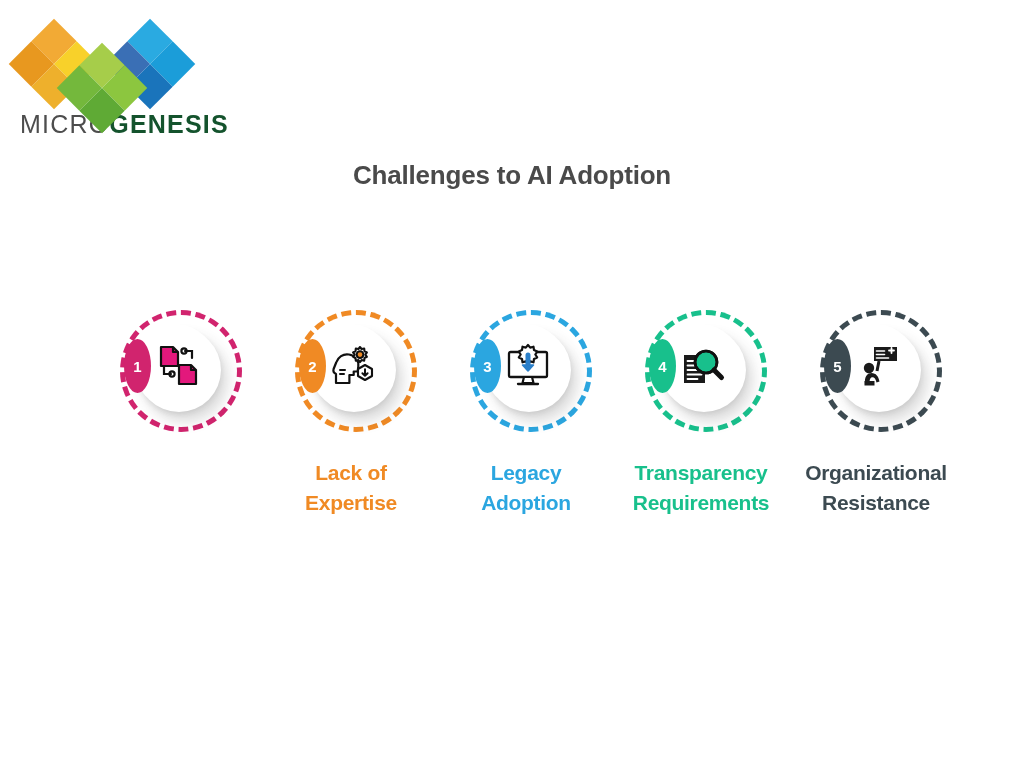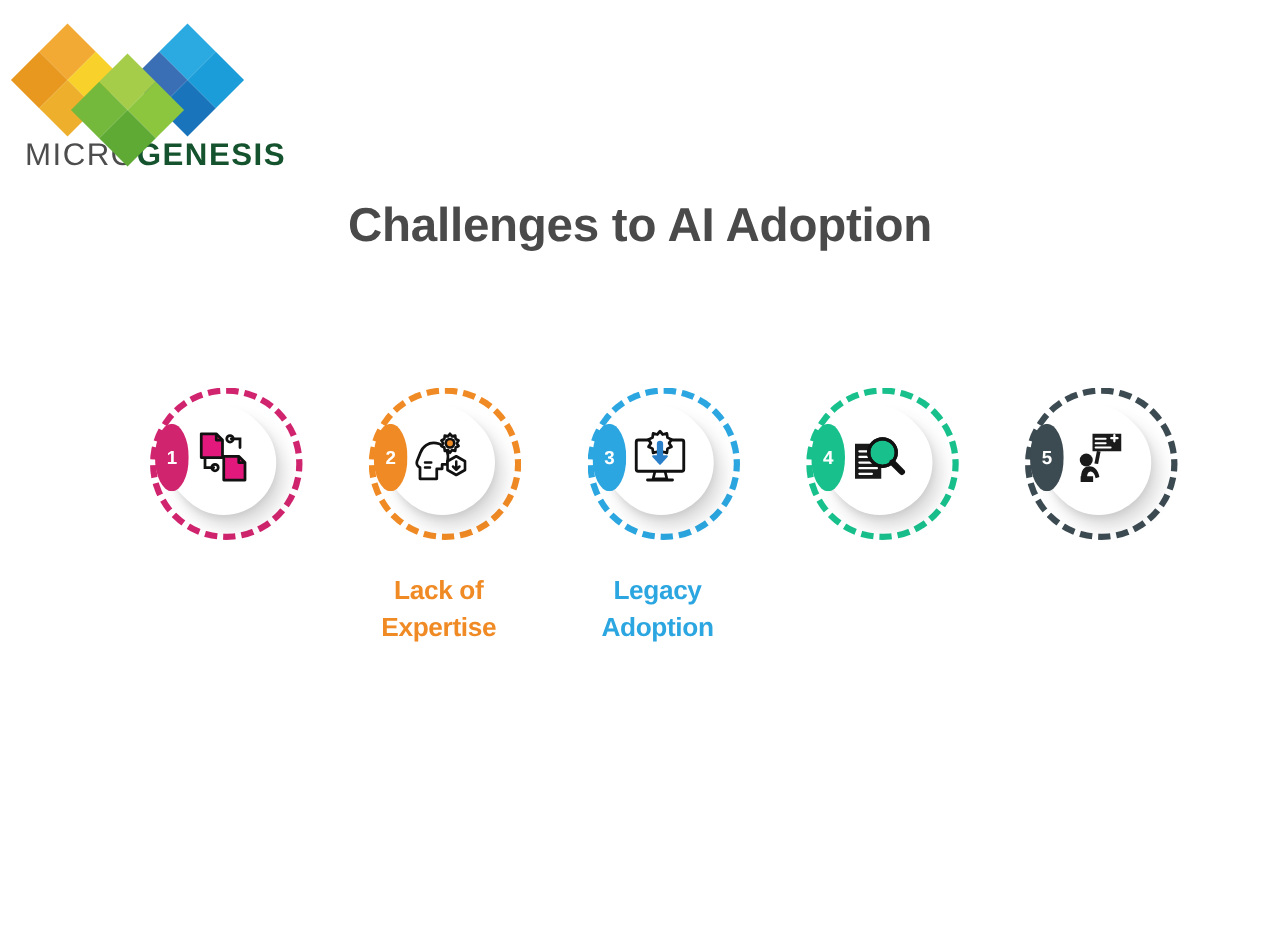--- a/index.html
+++ b/index.html
@@ -75,21 +75,21 @@
   .logo-word .light { color: #4d4d4d; font-weight: 400; }
   .logo-word .bold  { color: #14532d; font-weight: 700; }
 
   
   .page-title {
     position: absolute;
     left: 0;
     top: 160px;
     width: 1024px;
     text-align: center;
-    font-size: 38px;
+    font-size: 26px;
     font-weight: 700;
     color: #4a4a4a;
     letter-spacing: -0.2px;
   }
 
   
   .cards {
     position: absolute;
     left: 96px;
     top: 300px;
@@ -305,20 +305,22 @@
               <path d="M7.5 27 h14"></path>
             <path d="M7.5 31.5 h14"></path>
               <path d="M7.5 36 h10"></path>
           </g>
           <circle cx="26" cy="19" r="11" fill="#18c08c" stroke="#111" stroke-width="2.6"></circle>
           <circle cx="26" cy="19" r="11" fill="none" stroke="#111" stroke-width="2.6"></circle>
           <path d="M34 27 l7.5 7.5" stroke="#111" stroke-width="5" stroke-linecap="round"></path>
         </svg>
       </div>
     </div>
+    <div class="card-label" style="color:#18c08c">Transparency
+Requirements</div>
   </div>
 
   <div class="card">
     <div class="badge-wrap">
       <div class="ring" style="color:#3c4a51"></div>
       <div class="disc-shadow"></div>
       <div class="disc"></div>
       <div class="num-leaf" style="color:#3c4a51">
         <span>5</span>
       </div>
@@ -331,15 +333,17 @@
               <path d="M21.5 15 h12"></path>
           </g>
           <path d="M34 7.5 h5 M36.5 5 v5" stroke="#fff" stroke-width="1.8" stroke-linecap="round"></path>
           <path d="M24 18 l-2 10" stroke="#1a1a1a" stroke-width="3"></path>
           <circle cx="14" cy="25" r="5.2" fill="#1a1a1a"></circle>
           <path d="M10 42 c-1 -9 2.5 -12 6.5 -12 c4.5 0 7 3.5 8 8.5 l-3 1 c-.8 -3.6 -2.3 -5.5 -4.5 -5.2 c-2 .3 -2.8 3.2 -2.2 7.7 z" fill="#1a1a1a"></path>
           <path d="M9.5 38 h10 v4.5 h-10 z" fill="#1a1a1a"></path>
         </svg>
       </div>
     </div>
+    <div class="card-label" style="color:#3c4a51">Organizational
+Resistance</div>
   </div>
 
 </div>
 
 </body></html>

